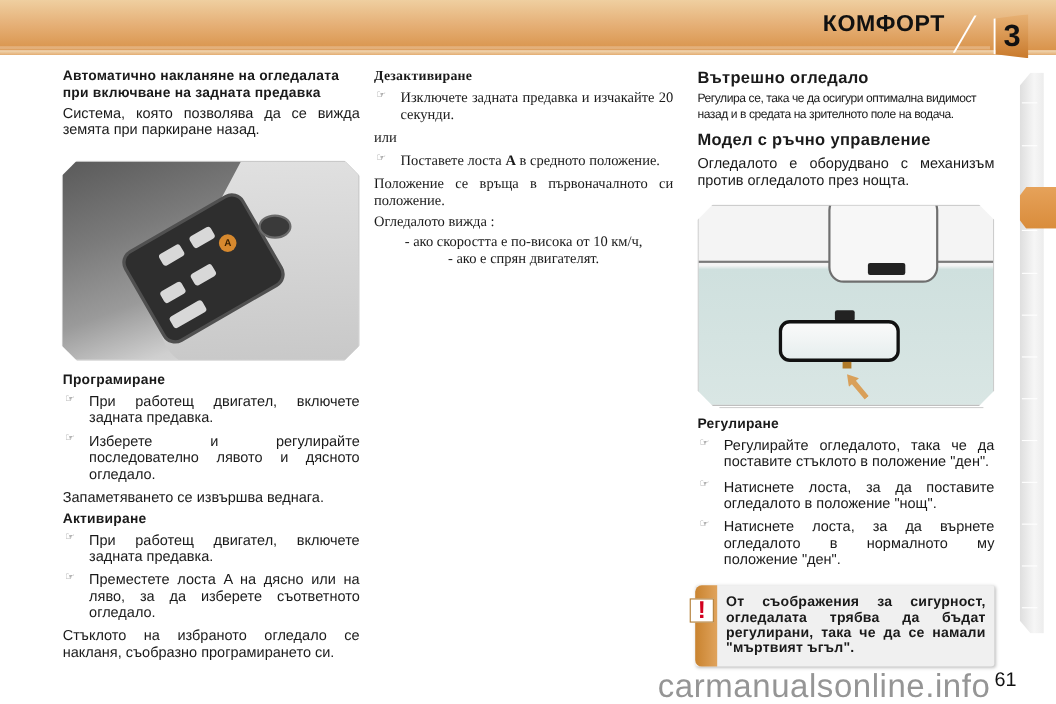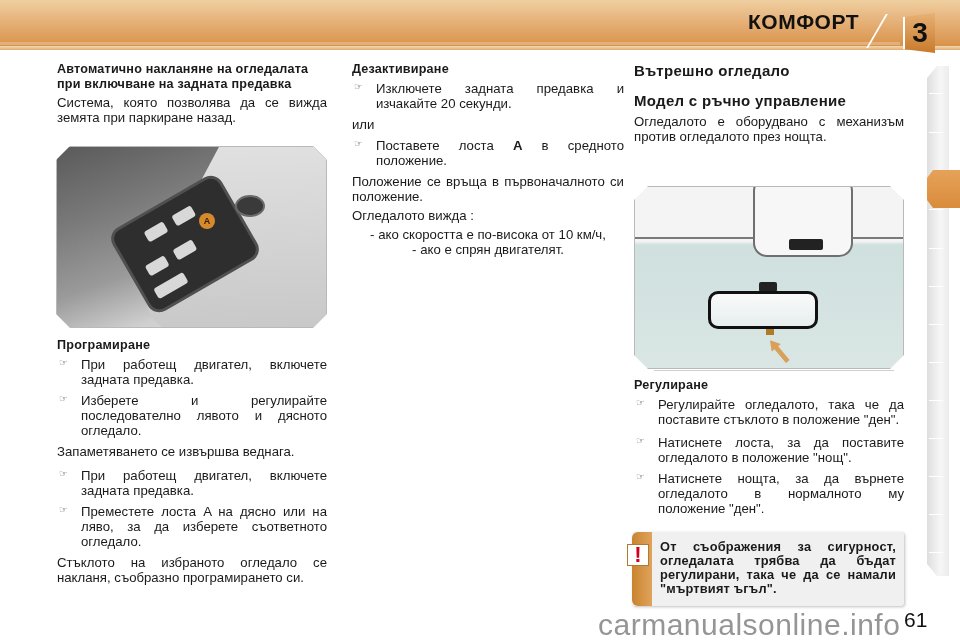--- a/index.html
+++ b/index.html
@@ -35,21 +35,21 @@
     border-left: 2px solid #fff;
   }
   .header-chapter span {
     position: absolute; left: 0; top: 4px; width: 30px; text-align: center;
     font-weight: bold; font-size: 28px; color: #111;
   }
 
   
   .col { position: absolute; top: 62px; font-size: 13.2px; line-height: 15px; }
   .col1 { left: 57px; width: 270px; }
-  .col2 { left: 352px; width: 272px; }
+  .col2 { left: 340px; width: 272px; font-family: Liberation Serif, serif; }
   .col3 { left: 634px; width: 270px; }
 
   .h-bold { font-weight: bold; font-size: 12.6px; line-height: 14.5px; letter-spacing: 0.2px; }
   .h-big { font-weight: bold; font-size: 15px; line-height: 18px; letter-spacing: 0.3px; }
   .p { text-align: justify; text-align-last: left; }
   .small-note { font-size: 11px; line-height: 13.5px; letter-spacing: -0.4px; }
 
   .bullet { position: relative; padding-left: 24px; text-align: justify; text-align-last: left; }
   .bullet .hand {
     position: absolute; left: 2px; top: 1px; width: 16px; height: 10px;
@@ -144,21 +144,21 @@
     clip-path: polygon(0 12px, 10px 0, 100% 0, 100% 100%, 10px 100%, 0 calc(100% - 12px));
   }
   .tab-tick { position: absolute; left: 929px; width: 14px; height: 1px; background: #ffffff; }
   .tab-active {
     position: absolute; left: 927px; top: 170px; width: 33px; height: 38px;
     background: linear-gradient(to bottom, #e6a25a, #d98c3b);
     clip-path: polygon(6px 0, 100% 0, 100% 100%, 6px 100%, 0 calc(100% - 8px), 0 8px);
   }
 
   .page-number {
-    position: absolute; left: 904px; top: 608px; font-size: 21px; color: #111;
+    position: absolute; left: 904px; top: 608px; font-size: 18px; color: #111;
   }
   .watermark {
     position: absolute; left: 598px; top: 608px; font-size: 30px; color: #8a8a8a;
     letter-spacing: 0.5px; opacity: 0.9;
   }
 
   .gap-4 { height: 4px; }
   .gap-6 { height: 6px; }
   .gap-8 { height: 8px; }
 </style>
@@ -203,20 +203,21 @@
   <div class="gap-6"></div>
   <div class="bullet">
     <span class="hand">☞</span>
     <span>Изберете и регулирайте последователно лявото и дясното огледало.</span>
   </div>
   <div class="gap-6"></div>
   <div class="p">Запаметяването се извършва веднага.</div>
 </div>
 
 <div class="col col1" style="top:464px;">
+  <div class="h-bold">Активиране</div>
   <div class="gap-4"></div>
   <div class="bullet">
     <span class="hand">☞</span>
     <span>При работещ двигател, включете задната предавка.</span>
   </div>
   <div class="gap-6"></div>
   <div class="bullet">
     <span class="hand">☞</span>
     <span>Преместете лоста A на дясно или на ляво, за да изберете съответното огледало.</span>
   </div>
@@ -243,20 +244,21 @@
   <div class="gap-4"></div>
   <div class="p">Огледалото вижда :</div>
   <div class="gap-4"></div>
   <div class="dash-item">- ако скоростта е по-висока от 10 км/ч,</div>
   <div class="dash-item">- ако е спрян двигателят.</div>
 </div>
 
 <div class="col col3">
   <div class="h-big">Вътрешно огледало</div>
   <div class="gap-4"></div>
+  <div class="small-note">Регулира се, така че да осигури оптимална видимост назад и в средата на зрителното поле на водача.</div>
   <div class="gap-8"></div>
   <div class="h-big">Модел с ръчно управление</div>
   <div class="gap-4"></div>
   <div class="p">Огледалото е оборудвано с механизъм против огледалото през нощта.</div>
 </div>
 
 <div class="img-frame img2">
   <div class="roof-line"></div>
   <div class="console">
     <div class="console-btn"></div>
@@ -278,21 +280,21 @@
   </div>
   <div class="gap-4"></div>
   <div class="gap-4"></div>
   <div class="bullet">
     <span class="hand">☞</span>
     <span>Натиснете лоста, за да поставите огледалото в положение "нощ".</span>
   </div>
   <div class="gap-6"></div>
   <div class="bullet">
     <span class="hand">☞</span>
-    <span>Натиснете нощта, за да върнете огледалото в нормалното му положение "ден".</span>
+    <span>Натиснете лоста, за да върнете огледалото в нормалното му положение "ден".</span>
   </div>
 </div>
 
 <div class="warning"></div>
 <div class="warning-strip"></div>
 <div class="warning-badge">
   <span>!</span>
 </div>
 <div class="warning-text">От съображения за сигурност, огледалата трябва да бъдат регулирани, така че да се намали "мъртвият ъгъл".</div>
 

